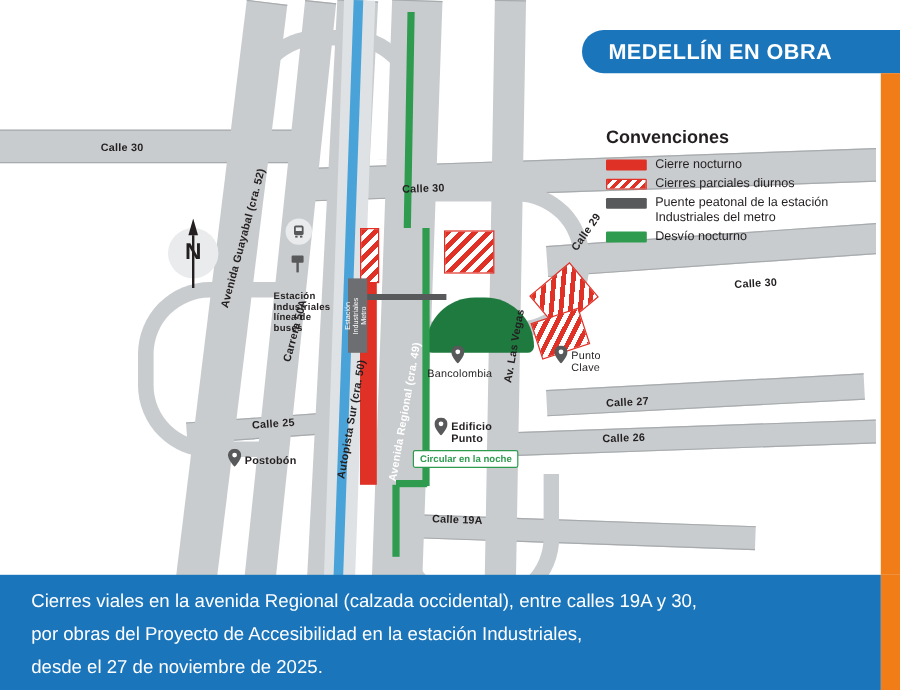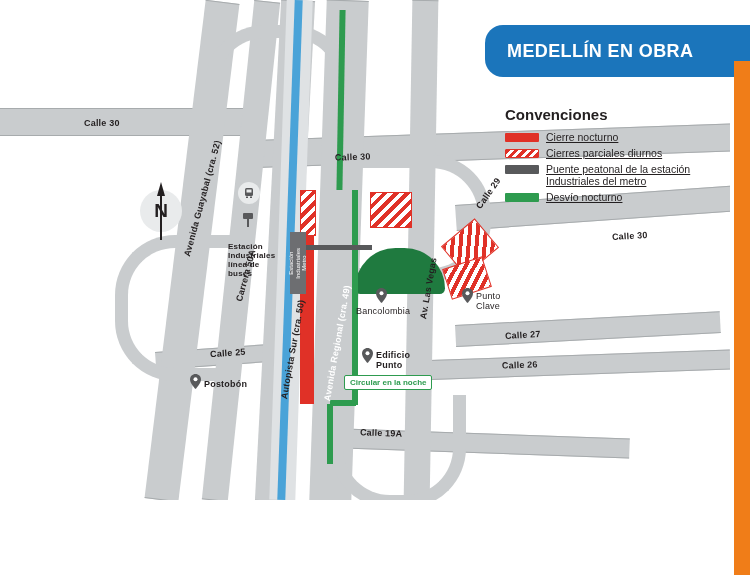--- a/index.html
+++ b/index.html
@@ -38,25 +38,25 @@
 
   
   .legend{position:absolute;left:505px;top:88px;width:215px;margin-top:18px;}
   .legend h3{margin:0 0 8px 0;font-size:15px;color:#231f20;font-weight:bold;}
   .legrow{display:flex;align-items:flex-start;margin-bottom:4px;}
   .swatch{width:34px;height:9px;margin-right:7px;flex:0 0 34px;margin-top:2px;border-radius:1px;}
   .sw-red{background:#e03127;}
   .sw-hatch{background:repeating-linear-gradient(135deg,#e03127 0 3px,#ffffff 3px 6px);border:1px solid #e03127;box-sizing:border-box;}
   .sw-grey{background:#58595b;}
   .sw-green{background:#2e9b4f;}
-  .legtext{font-size:10.5px;color:#231f20;line-height:1.15;text-decoration:underline;}
+  .legtext{font-size:10.5px;color:#231f20;line-height:1.15;}
 
   
   .title-banner{
-    position:absolute;right:0;top:25px;width:265px;height:52px;
+    position:absolute;right:0;top:25px;width:265px;height:36px;
     background:#1b75bb;color:#fff;display:flex;align-items:center;
     padding-left:22px;box-sizing:border-box;
     font-size:18px;font-weight:bold;letter-spacing:.4px;
     border-top-left-radius:18px;border-bottom-left-radius:18px;
   }
 
   
   .orange-bar{position:absolute;right:0;top:61px;width:16px;height:418px;background:#f07d18;}
   .orange-bar2{position:absolute;right:0;top:479px;width:16px;height:96px;background:#f07d18;}
 
@@ -240,14 +240,19 @@
 
     <div class="legrow">
       <span class="swatch sw-green"></span>
       <span class="legtext">Desvío nocturno</span>
     </div>
   </div>
 
   <div class="orange-bar"></div>
   <div class="orange-bar2"></div>
 
+  <div class="caption">
+    <p>Cierres viales en la avenida Regional (calzada occidental), entre calles 19A y 30,</p>
+    <p>por obras del Proyecto de Accesibilidad en la estación Industriales,</p>
+    <p>desde el 27 de noviembre de 2025.</p>
+  </div>
 
 </div>
 
 </body></html>

